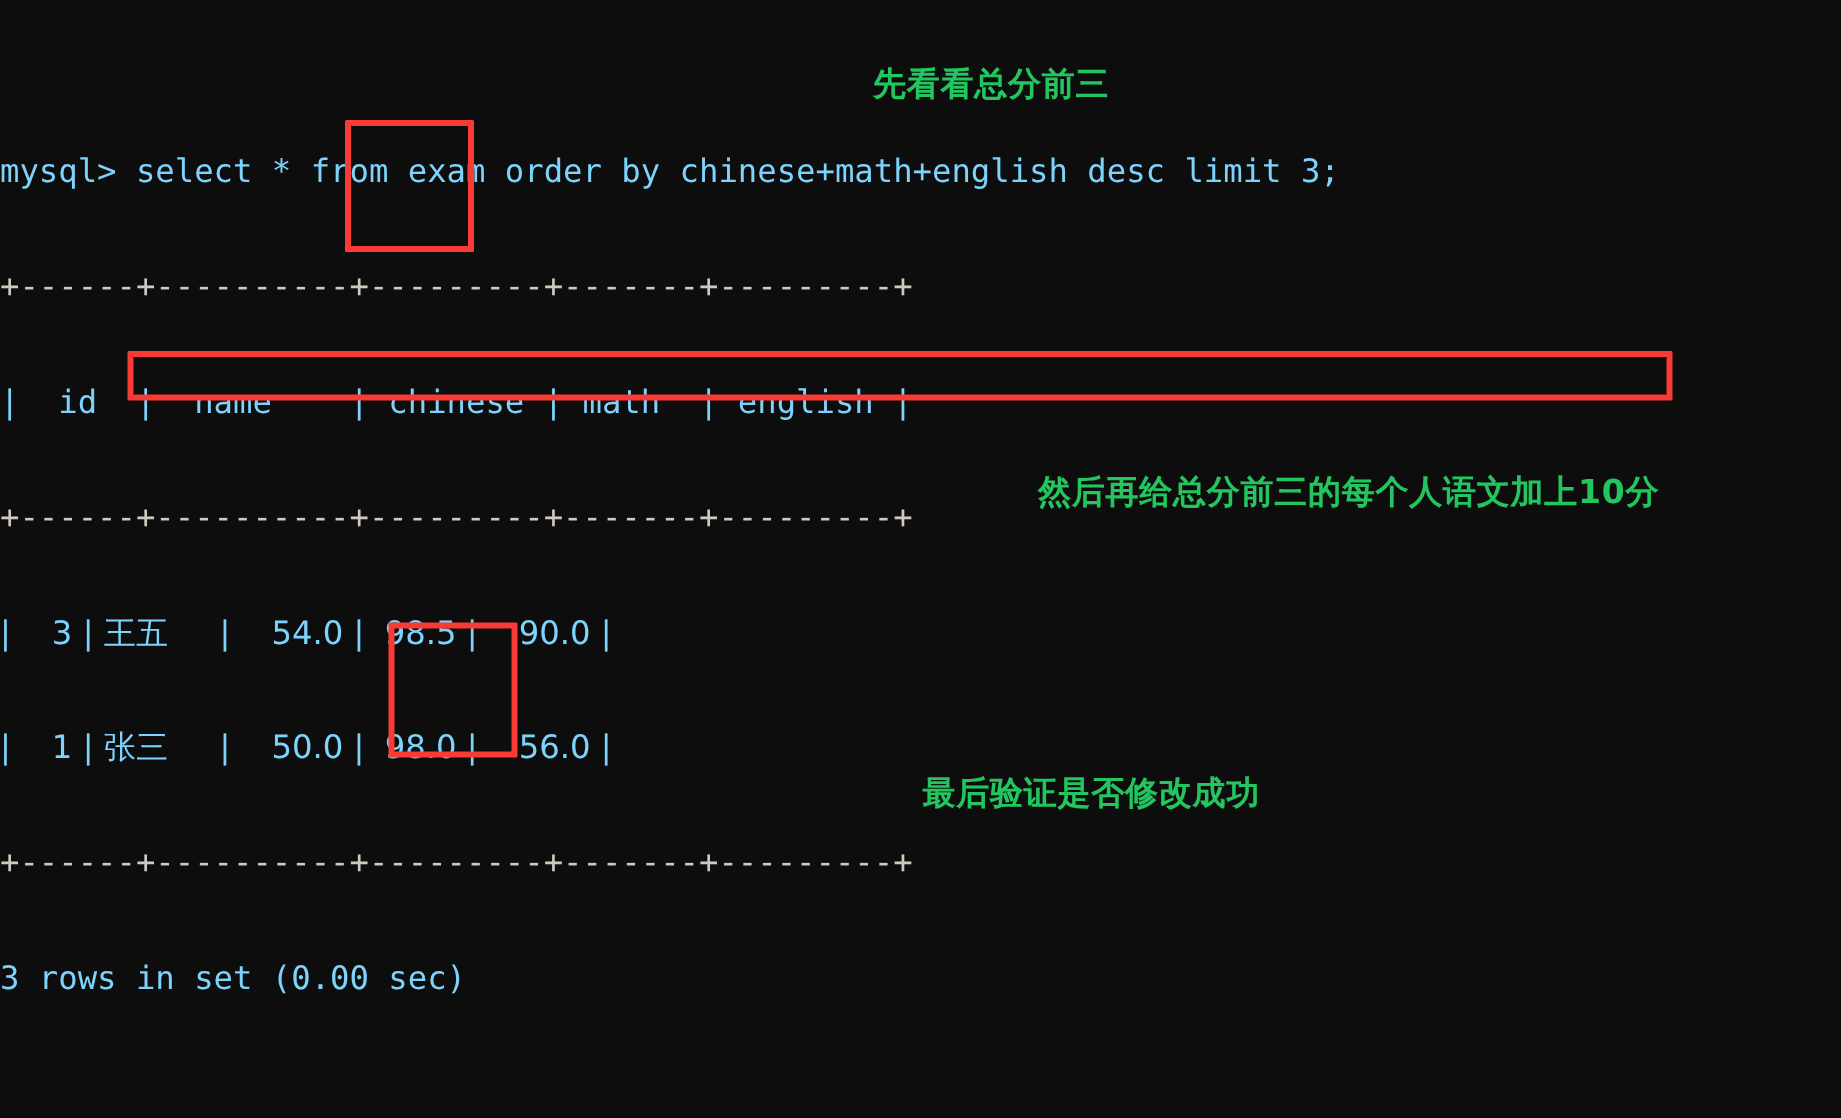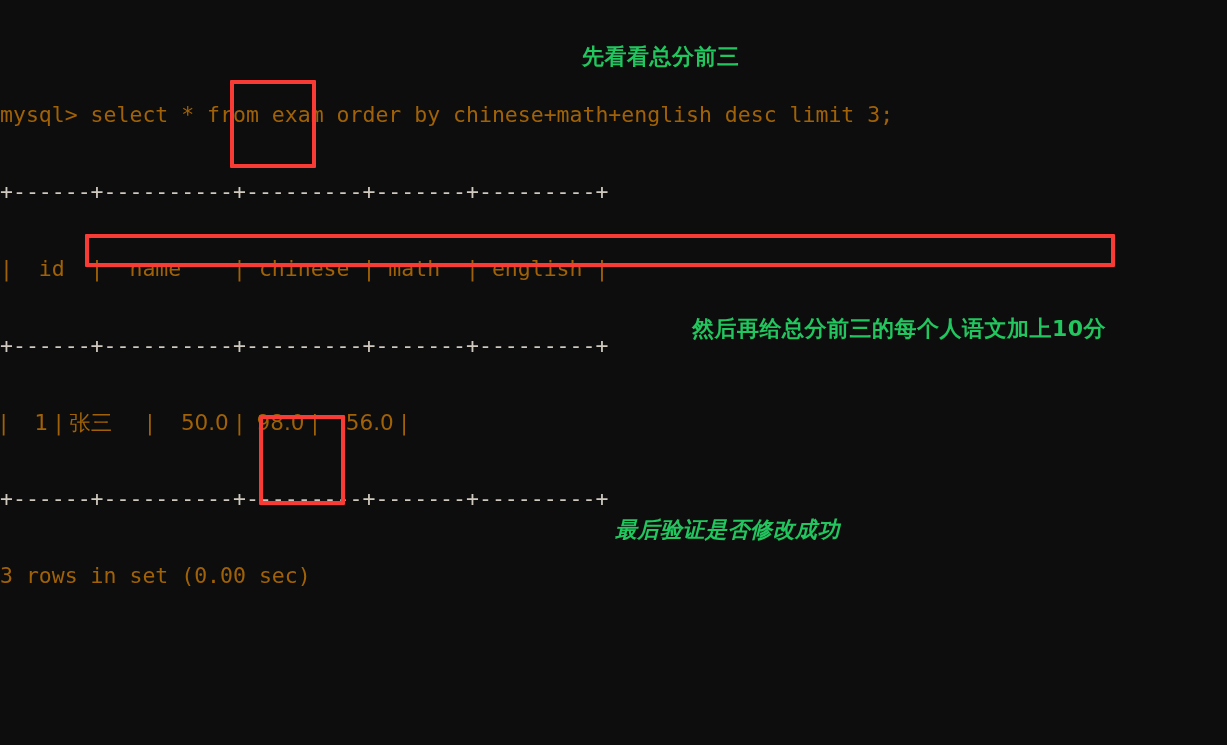--- a/index.html
+++ b/index.html
@@ -24,21 +24,21 @@
     padding: 0px 0 0 0;
     white-space: pre;
     letter-spacing: 0px;
   }
   .line {
     white-space: pre;
     font-family: "DejaVu Sans Mono", "Liberation Mono", monospace;
     font-size: 21.5px;
     line-height: 25.6px;
     height: 25.6px;
-    color: #a16207;
+    color: #7dd3fc;
   }
   .rule { color: #cfc9bf; }
   .cjk {
     font-family: "DejaVu Sans", "Liberation Sans", sans-serif;
   }
 
   
   .anno {
     position: absolute;
     color: #22c55e;
@@ -59,20 +59,21 @@
 </head>
 <body>
 
 <div id="terminal">
 
   
   <div class="line">mysql&gt; select * from exam order by chinese+math+english desc limit 3;</div>
   <div class="line rule">+------+----------+---------+-------+---------+</div>
   <div class="line">|  id  |  name    | chinese | math  | english |</div>
   <div class="line rule">+------+----------+---------+-------+---------+</div>
+  <div class="line cjk">|    3 | 王五     |    54.0 |  98.5 |    90.0 |</div>
   <div class="line cjk">|    1 | 张三     |    50.0 |  98.0 |    56.0 |</div>
   <div class="line rule">+------+----------+---------+-------+---------+</div>
   <div class="line">3 rows in set (0.00 sec)</div>
 
   
 
   
   
   
   
@@ -102,15 +103,15 @@
 
   <div class="redbox" style="left:85px; top:234px; width:1030px; height:33px;"></div>
 
   <div class="redbox" style="left:259px; top:415px; width:86px; height:90px;"></div>
 
   
   <div class="anno" style="left:582px; top:46px;">先看看总分前三</div>
 
   <div class="anno" style="left:692px; top:318px;">然后再给总分前三的每个人语文加上10分</div>
 
-  <div class="anno" style="left:615px; top:519px;font-style:italic;">最后验证是否修改成功</div>
+  <div class="anno" style="left:615px; top:519px;">最后验证是否修改成功</div>
 
 </div>
 
 </body></html>

